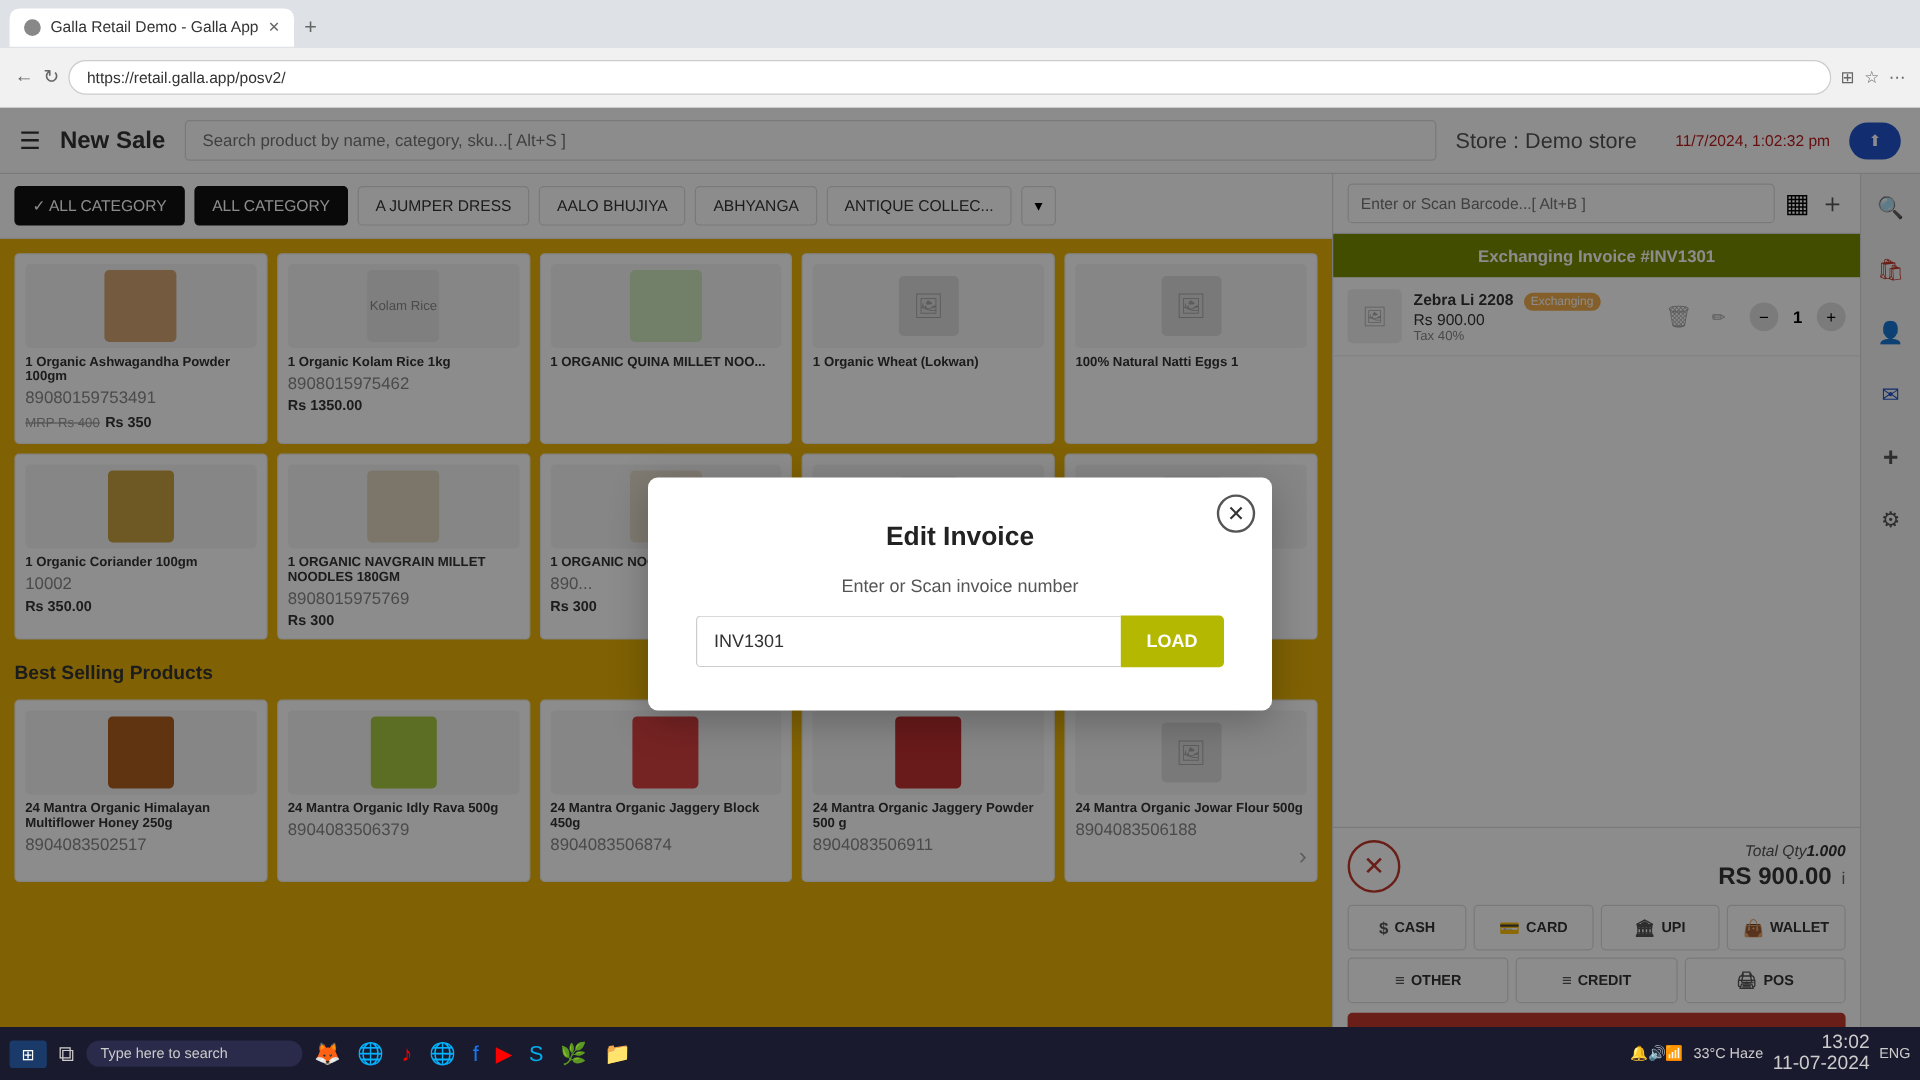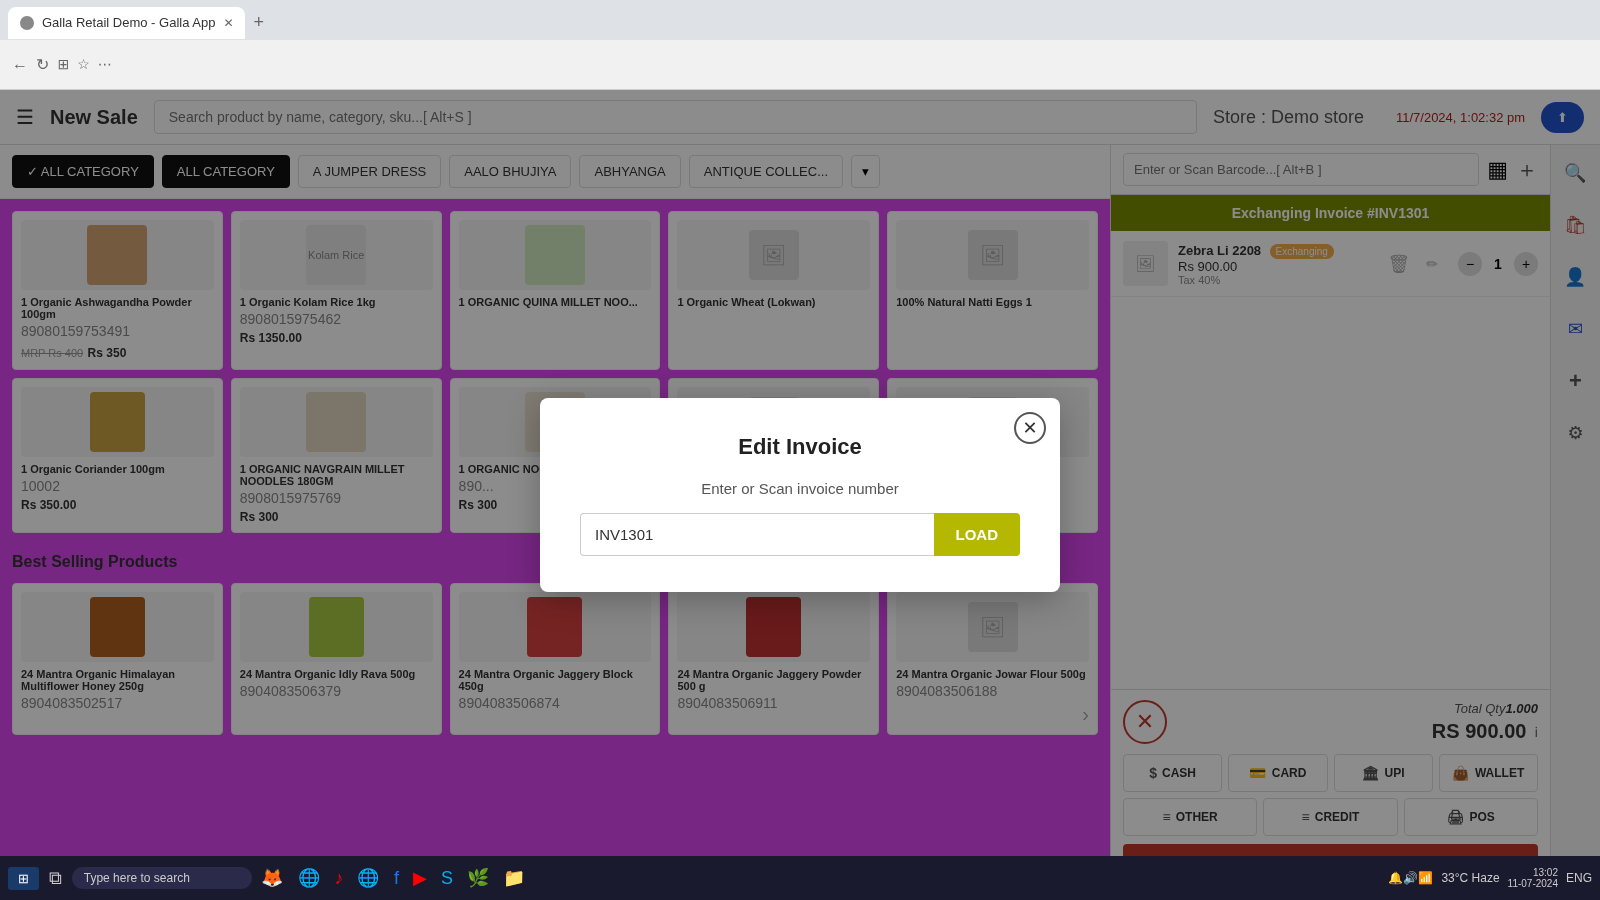--- a/index.html
+++ b/index.html
@@ -103,21 +103,21 @@
     .main-area {
       margin-top: 55px;
       display: flex;
       width: 100%;
       height: calc(810px - 55px);
     }
 
     
     .left-panel {
       flex: 1;
-      background: #d946ef;
+      background: #eab308;
       overflow-y: auto;
       padding-bottom: 16px;
     }
 
     
     .category-bar {
       display: flex;
       align-items: center;
       padding: 10px 12px;
       gap: 8px;
@@ -454,37 +454,40 @@
     .taskbar-search {
       background: #2a2a4a;
       color: #ccc;
       padding: 4px 12px;
       border-radius: 12px;
       font-size: 12px;
       width: 180px;
     }
     .taskbar-icon { font-size: 18px; color: #ccc; cursor: pointer; padding: 4px; }
     .taskbar-right { margin-left: auto; display: flex; align-items: center; gap: 8px; color: #ccc; font-size: 12px; }
-    .taskbar-time { font-size: 10px; color: #ccc; text-align: right; }
+    .taskbar-time { font-size: 16px; color: #ccc; text-align: right; }
   </style>
 </head>
 <body>
 
 <div class="browser-chrome">
   <div class="tab-bar">
     <div class="tab-item">
       <div class="tab-favicon"></div>
       <span>Galla Retail Demo - Galla App</span>
       <span class="tab-close">✕</span>
     </div>
     <div class="tab-new">+</div>
   </div>
   <div class="browser-controls">
     <button class="nav-btn">←</button>
     <button class="nav-btn">↻</button>
+    <div class="address-bar">
+      <span>https://retail.galla.app/posv2/</span>
+    </div>
     <div class="browser-actions">
       <span>⊞</span>
       <span>☆</span>
       <span>⋯</span>
     </div>
   </div>
 </div>
 
 <div class="app-container">
 

